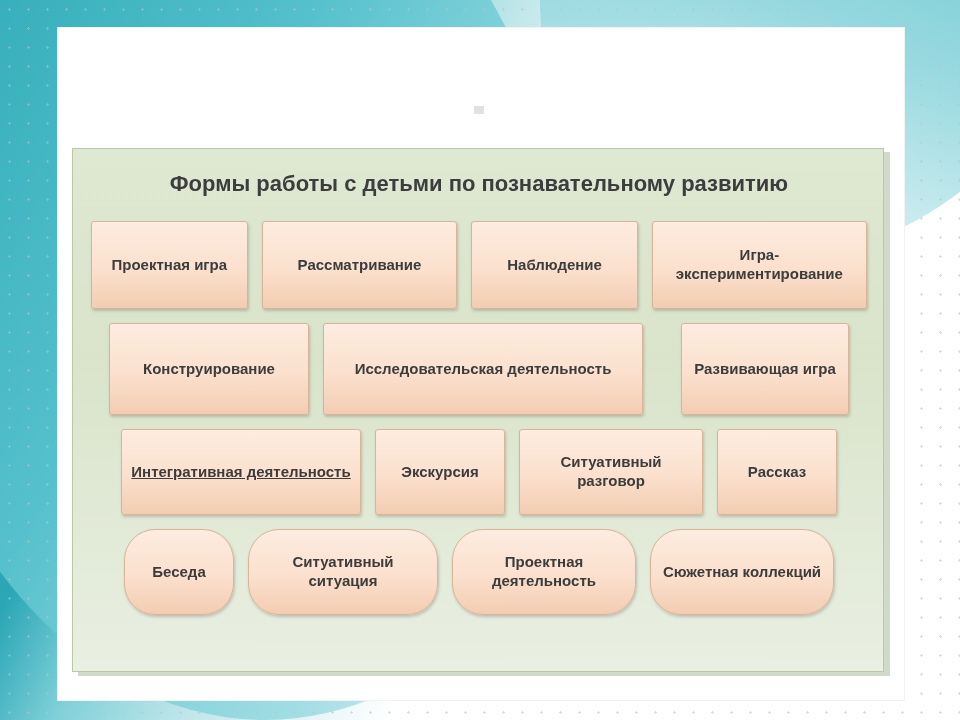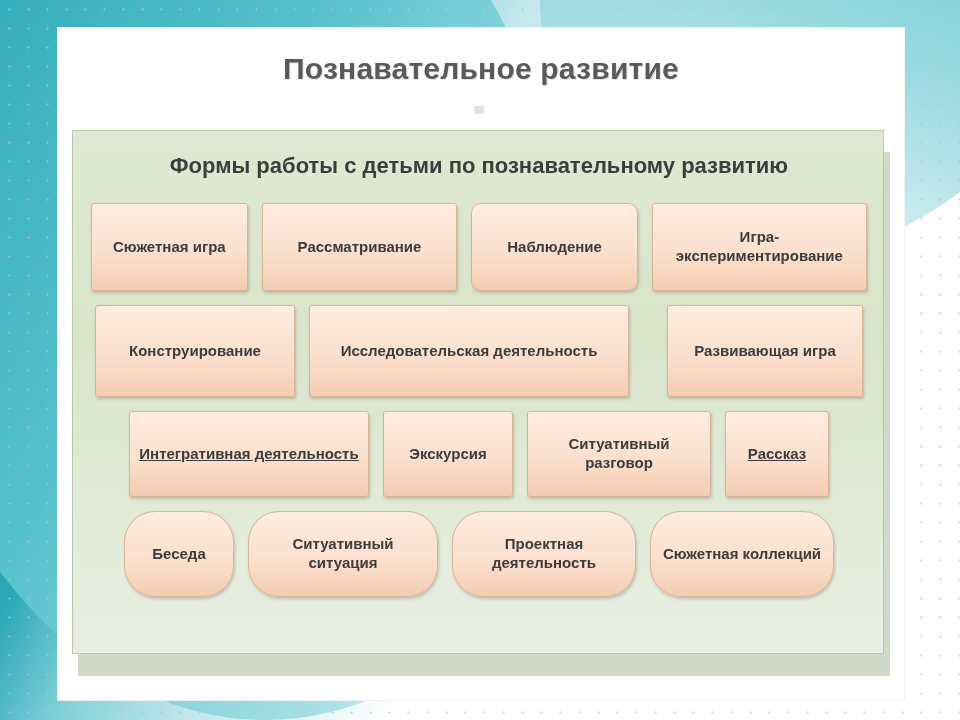--- a/index.html
+++ b/index.html
@@ -99,21 +99,21 @@
     left: 78px;
     top: 152px;
     width: 812px;
     height: 524px;
     background: #9aab86;
     opacity: .45;
   }
   .panel {
     position: absolute;
     left: 72px;
-    top: 130px;
+    top: 148px;
     width: 812px;
     height: 524px;
     background: linear-gradient(180deg, #dfe8d2 0%, #d9e4ca 40%, #e9efe2 100%);
     border: 1px solid #b9c9a5;
     box-sizing: border-box;
     padding-left: 34px;
   }
   .panel-heading {
     position: absolute;
     left: 0;
@@ -153,50 +153,49 @@
     font-weight: bold;
     line-height: 1.25;
     padding: 6px 8px;
     box-sizing: border-box;
   }
   .r1 .box { height: 88px; }
   .r2 .box { height: 92px; }
   .r3 .box { height: 86px; }
   .r4 .box { height: 86px; border-radius: 31px; }
   .w-160 { width: 160px; }
-  .w-170 { width: 170px; border-radius: 10px; }
-  .w-180 { width: 196px; margin-left: 24px; }
+  .w-170 { width: 170px; }
+  .w-180 { width: 168px; margin-left: 24px; }
   .w-190 { width: 190px; }
   .w-200 { width: 200px; }
   .w-210 { width: 184px; }
   .w-220 { width: 220px; }
   .w-240 { width: 240px; text-decoration: underline; }
-  .w-120 { width: 104px; text-decoration: underline; }
+  .w-120 { width: 120px; }
   .w-110 { width: 110px; }
   .w-130 { width: 130px; }
 </style>
 </head>
 <body>
 
 <div class="stage">
   <div class="teal-band"></div>
   <div class="teal-swoop"></div>
   <div class="teal-swoop2"></div>
   <div class="dot-grid"></div>
   <div class="white-card"></div>
 
-  <div class="slide-title">Познавательное развитие</div>
   <div class="title-tick"></div>
 
   <div class="panel-shadow"></div>
   <div class="panel">
     <div class="panel-heading">Формы работы с детьми по познавательному развитию</div>
     <div class="rows" id="rows-host">
         <div class="row r1">
-          <div class="box w-160">Сюжетная игра</div>
+          <div class="box w-160">Проектная игра</div>
           <div class="box w-200">Рассматривание</div>
           <div class="box w-170">Наблюдение</div>
           <div class="box w-220">Игра-экспериментирование</div>
         </div>
         <div class="row r2">
           <div class="box w-200">Конструирование</div>
           <div class="box " style="width: 320px;">Исследовательская деятельность</div>
           <div class="box w-180">Развивающая игра</div>
         </div>
         <div class="row r3">

